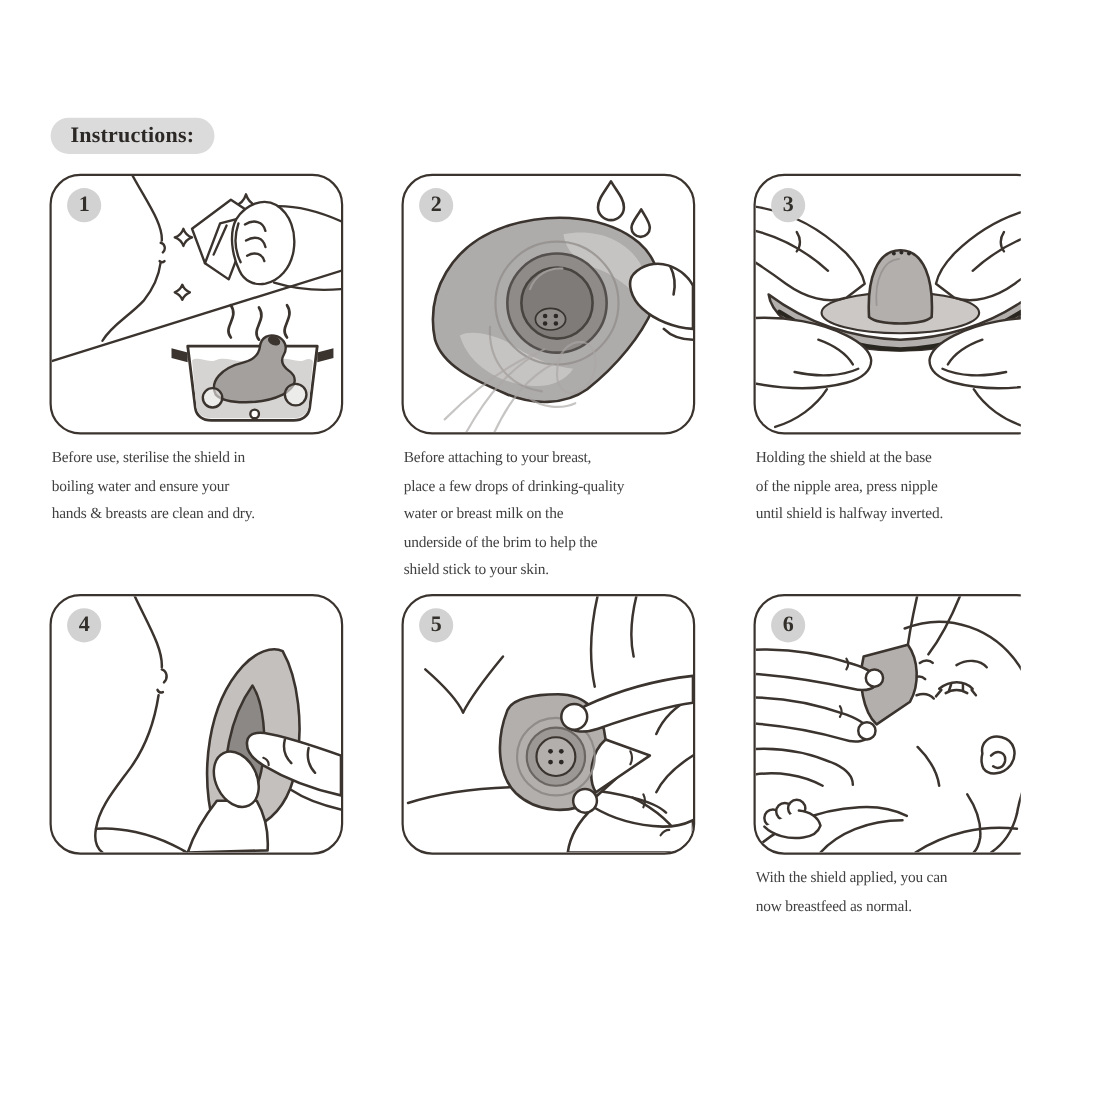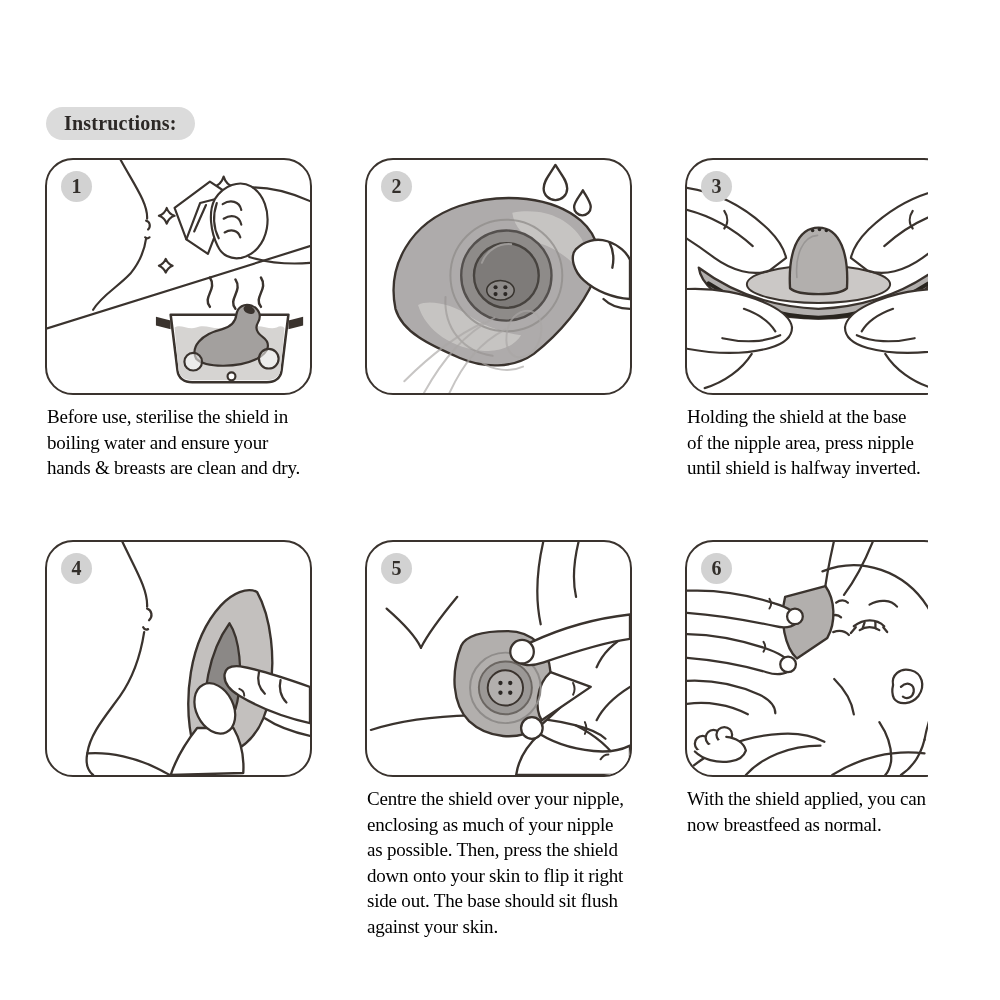--- a/index.html
+++ b/index.html
@@ -17,21 +17,21 @@
     position:relative;width:263px;height:233px;background:#ffffff;
     border:2.5px solid #3a332e;border-radius:28px;overflow:hidden;
   }
   .panel svg{position:absolute;left:0;top:0;width:100%;height:100%;}
   .badge{
     position:absolute;left:14px;top:11px;width:31px;height:31px;border-radius:50%;
     background:#d2d2d2;color:#332f2b;font-size:20px;font-weight:600;
     text-align:center;line-height:31px;
   }
   .caption{
-    margin:9px 0 0 2px;font-size:19px;line-height:25.5px;color:#000000;
+    margin:9px 0 0 2px;font-size:14px;line-height:25.5px;color:#404040;
     white-space:pre;letter-spacing:-0.2px;
   }
   .pos-1{left:45px;top:158px;} .pos-2{left:365px;top:158px;} .pos-3{left:685px;top:158px;}
   .pos-4{left:45px;top:540px;} .pos-5{left:365px;top:540px;} .pos-6{left:685px;top:540px;}
 </style>
 </head>
 <body>
 
 <div class="page">
 
@@ -105,20 +105,25 @@
           </g>
           <path d="M192,5 C198,15 204,21 204,29 A12,12 0 1 1 180,29 C180,21 186,15 192,5 Z" fill="#fff"></path>
           <path d="M220,31 C224,38 228,43 228,48 A8.5,8.5 0 1 1 211,48 C211,43 216,38 220,31 Z" fill="#fff"></path>
           <path d="M213,91 C221,83 233,79 245,83 C257,87 265,95 268,102 L268,142 C251,141 233,134 221,123 C211,114 206,99 213,91 Z" fill="#fff"></path>
           <path d="M247,84 C251,92 252,101 250,110"></path>
           <path d="M268,152 C256,152 247,148 241,142"></path>
         </g>
       </svg>
       <div class="badge">2</div>
     </div>
+    <p class="caption">Before attaching to your breast,
+place a few drops of drinking-quality
+water or breast milk on the
+underside of the brim to help the
+shield stick to your skin.</p>
   </section>
 
   <section class="step pos-3">
     <div class="panel">
       <svg viewBox="0 0 268 238" preserveAspectRatio="none">
         <g fill="none" stroke="#3a332e" stroke-width="2.2" stroke-linecap="round" stroke-linejoin="round">
           <ellipse cx="134" cy="127" rx="73" ry="19" fill="#cbc8c6" stroke-width="2"></ellipse>
           <path d="M12,110 C44,134 84,150 134,152 C184,150 224,134 256,110 C254,126 236,143 204,152 C178,160 150,162 134,162 C118,162 90,160 64,152 C32,143 14,126 12,110 Z" fill="#b2afad" stroke-width="2.4"></path>
           <path d="M22,126 C62,152 100,160 134,161 C168,160 206,152 246,126" stroke="#29251f" stroke-width="4"></path>
           <path d="M105,131 C103,96 112,69 134,69 C156,69 165,96 163,131 C154,139 114,139 105,131 Z" fill="#b2afad" stroke-width="2.4"></path>
@@ -199,26 +204,20 @@
           <circle cx="158" cy="112" r="12" fill="#fff"></circle>
           <path d="M176,196 C194,207 216,213 240,214 C250,214 260,212 268,208 L268,238 L152,238 C154,223 163,208 176,196 Z" fill="#fff" stroke-width="2.4"></path>
           <circle cx="168" cy="190" r="11" fill="#fff"></circle>
           <path d="M210,156 c2,-4 2,-8 0,-12" stroke-width="2"></path>
           <path d="M222,196 c2,-4 2,-8 0,-12" stroke-width="2"></path>
           <path d="M238,222 c2,-3 5,-5 8,-5" stroke-width="2"></path>
         </g>
       </svg>
       <div class="badge">5</div>
     </div>
-    <p class="caption">Centre the shield over your nipple,
-enclosing as much of your nipple
-as possible. Then, press the shield
-down onto your skin to flip it right
-side out. The base should sit flush
-against your skin.</p>
   </section>
 
   <section class="step pos-6">
     <div class="panel">
       <svg viewBox="0 0 268 238" preserveAspectRatio="none">
         <g fill="none" stroke="#3a332e" stroke-width="2.3" stroke-linecap="round" stroke-linejoin="round">
           <path d="M138,30 C178,14 222,30 245,66 C263,95 266,134 252,168 C248,178 244,190 242,202"></path>
           <path d="M242,202 C238,218 230,230 218,238"></path>
           <path d="M196,184 C204,196 209,210 208,224 C207,230 205,235 202,238"></path>
           <path d="M210,146 C208,136 217,128 228,131 C240,134 243,147 236,157 C229,166 216,167 211,160 C209,156 209,150 210,146 Z"></path>

